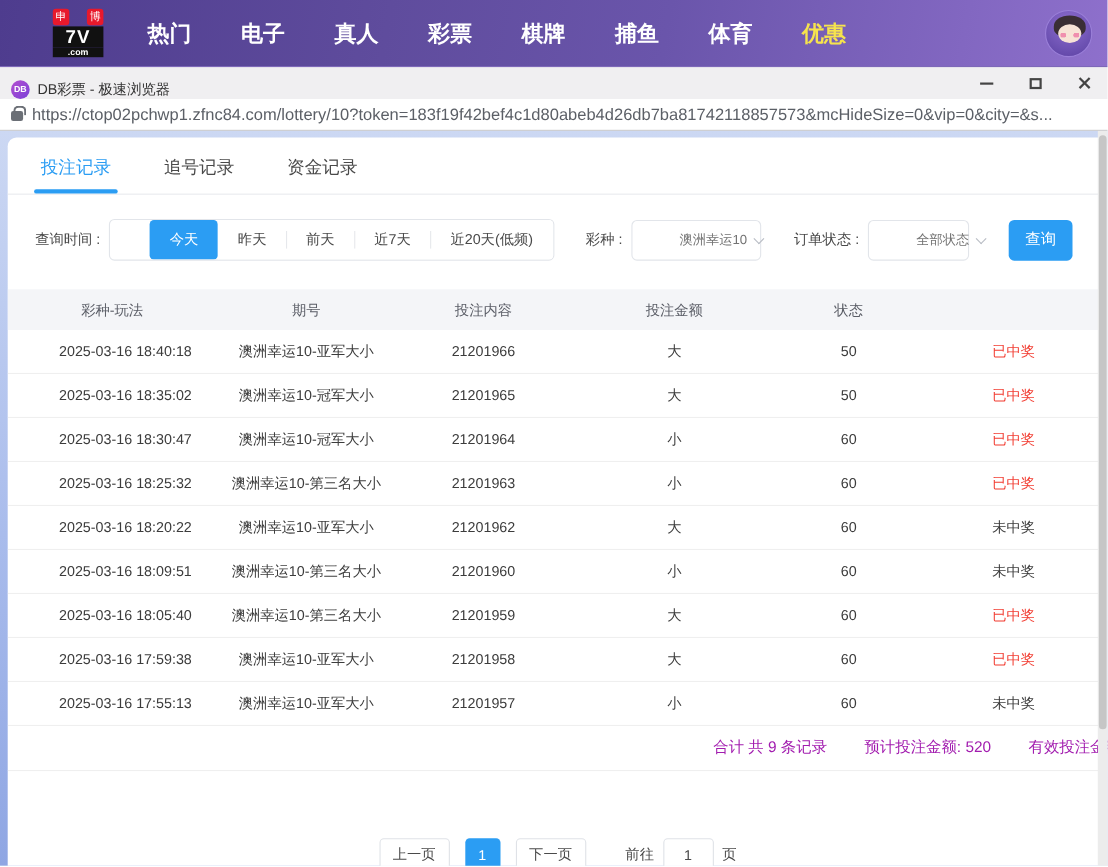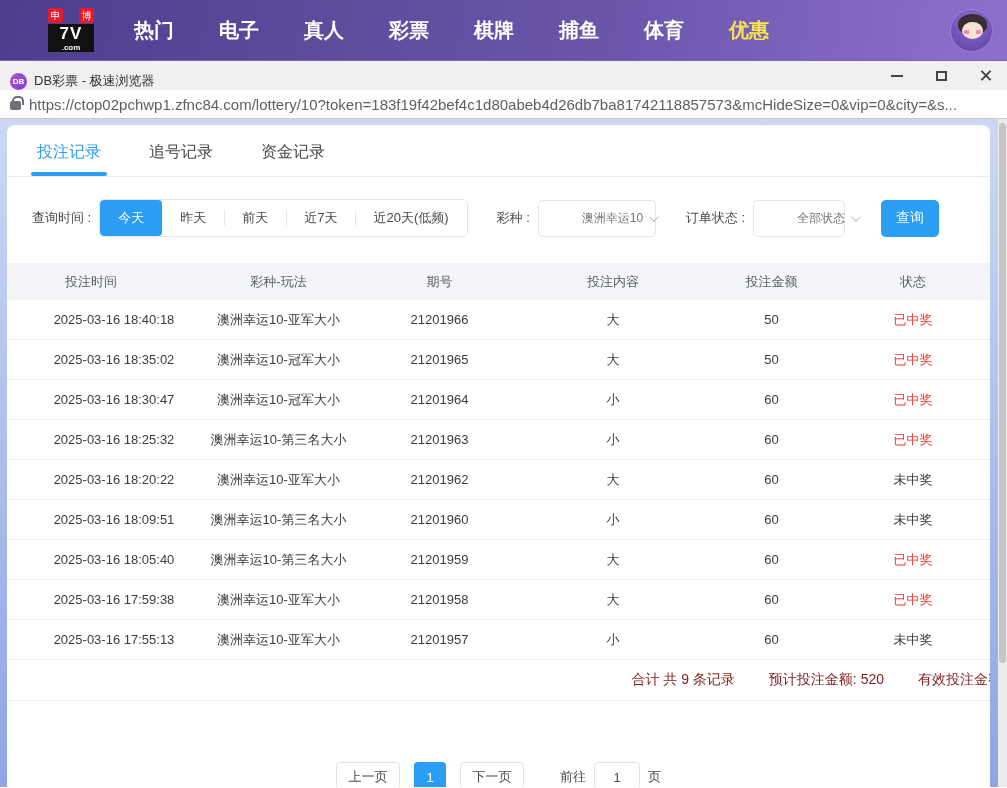--- a/index.html
+++ b/index.html
@@ -49,37 +49,37 @@
   .ico-close:before,.ico-close:after { content:""; position:absolute; left:6px; top:0; width:2px; height:13px; background:#444; }
   .ico-close:before { transform:rotate(45deg); } .ico-close:after { transform:rotate(-45deg); }
   
   .urlbar { height:29px; background:#fff; border-bottom:1px solid #c9c9c9; display:flex; align-items:center; padding-left:10px; }
   .lock { width:11px; height:9px; background:#6b6f76; border-radius:2px; position:relative; margin:3px 8px 0 0; }
   .lock:before { content:""; position:absolute; top:-5px; left:1.5px; width:8px; height:7px;
     border:2px solid #6b6f76; border-bottom:none; border-radius:5px 5px 0 0; }
   .url-text { font-size:15px; color:#5b5f66; white-space:nowrap; overflow:hidden; }
   
   .page { position:relative; height:668px;
-    background:linear-gradient(180deg,#ccd8f3 0%,#a9bcec 55%,#8fa6e3 100%); padding:6px 17px 0 7px; }
+    background:linear-gradient(180deg,#ccd8f3 0%,#a9bcec 55%,#8fa6e3 100%); padding:6px 0 0 7px; }
   .scrollbar { position:absolute; top:0; right:0; width:9px; height:100%; background:#ececec; }
   .scroll-thumb { position:absolute; top:4px; left:1px; width:7px; height:540px; background:#c6c6c6; border-radius:4px; }
   .card { background:#fff; border-radius:8px 8px 0 0; height:100%; overflow:hidden; position:relative; }
   
   .tabs { display:flex; gap:48px; padding:17px 0 0 30px; border-bottom:1px solid #e8eaee; }
   .tab { font-size:16px; color:#4a4a4a; padding-bottom:13px; position:relative; cursor:pointer; }
   .tab.active { color:#2b9df3; }
   .tab.active:after { content:""; position:absolute; left:-6px; right:-6px; bottom:0; height:4px;
     background:#2b9df3; border-radius:3px; }
   
   .filters { display:flex; align-items:center; margin:22px 0 0 25px; }
   .f-label { font-size:13px; color:#4a4a4a; margin-right:8px; white-space:nowrap; }
   .time-group { display:flex; border:1px solid #e2e5ea; border-radius:5px; overflow:hidden; align-items:stretch; }
   .time-opt { background:#fff; border:none; font-size:13px; color:#4a4a4a; padding:0 18px; height:36px;
     cursor:pointer; position:relative; font-family:inherit; }
-  .time-opt.active { background:#2b9df3; color:#fff; border-radius:4px; }
+  .time-opt.active { background:#2b9df3; color:#fff; border-radius:4px;margin-left:36px; }
   .time-opt.divided:before { content:""; position:absolute; left:0; top:10px; bottom:10px; width:1px; background:#e6e8ec; }
   .select { display:flex; align-items:center; justify-content:space-between; border:1px solid #e2e5ea;
     border-radius:5px; height:37px; padding:0 12px; cursor:pointer; background:#fff; }
   .sel-lottery { width:118px; margin-right:30px; }
   .sel-status { width:92px; margin-right:36px; }
   .sel-text { font-size:12px; color:#737373; white-space:nowrap;margin-left:31px; }
   .chev { width:7px; height:7px; border-right:1.5px solid #b8bcc4; border-bottom:1.5px solid #b8bcc4;
     transform:rotate(45deg) translateY(-2px); flex:none; margin-left:6px; }
   .f-gap1 { width:29px; }
   .search-btn { background:#2b9df3; color:#fff; border:none; border-radius:5px; width:58px; height:37px;
@@ -89,21 +89,21 @@
     height:37px; align-items:center; margin-top:26px; }
   .th { font-size:13px; color:#5a5d66; text-align:center; }
   .th.c1 { text-align:left; padding-left:58px; }
   .tbody .t-row { display:grid; grid-template-columns:190px 163px 159px 188px 129px 1fr; height:40px;
     align-items:center; border-bottom:1px solid #efefef; }
   .td { font-size:13px; color:#3c3c3c; text-align:center; white-space:nowrap; }
   .td.c1 { text-align:center; padding-left:24px; }
   
   .summary { display:flex; justify-content:flex-end; gap:34px; align-items:center; height:41px;
     border-bottom:1px solid #efefef; margin-right:-12px; }
-  .sum-item { font-size:14px; color:#7f1d1d; white-space:nowrap; }
+  .sum-item { font-size:14px; color:#a21caf; white-space:nowrap; }
   
   .pagination { display:flex; justify-content:center; align-items:flex-start; gap:14px; margin-top:61px; }
   .pg-btn { border:1px solid #dfe2e7; background:#fff; border-radius:4px; min-width:64px; height:30px;
     font-size:13px; color:#4a4a4a; cursor:pointer; font-family:inherit; }
   .pg-cur { background:#2b9df3; color:#fff; border:none; border-radius:4px; width:32px; height:30px;
     font-size:13px; display:flex; align-items:center; justify-content:center; cursor:pointer; }
   .pg-goto { display:flex; align-items:center; gap:8px; margin-left:22px; }
   .pg-label { font-size:13px; color:#4a4a4a; }
   .pg-input { width:46px; height:30px; border:1px solid #dfe2e7; border-radius:4px; text-align:center;
     font-size:13px; color:#4a4a4a; font-family:inherit; }
@@ -184,21 +184,20 @@
       </div>
       <span class="f-label">订单状态 :</span>
       <div class="select sel-status">
         <span class="sel-text">全部状态</span>
         <span class="chev"></span>
       </div>
       <button class="search-btn">查询</button>
     </div>
 
     <div class="thead" id="thead">
-        <div class="th c1">投注时间</div>
         <div class="th c2">彩种-玩法</div>
         <div class="th c3">期号</div>
         <div class="th c4">投注内容</div>
         <div class="th c5">投注金额</div>
         <div class="th c6">状态</div>
       </div>
     <div class="tbody" id="tbody">
         <div class="t-row">
           <div class="td c1">2025-03-16 18:40:18</div>
           <div class="td c2">澳洲幸运10-亚军大小</div>

